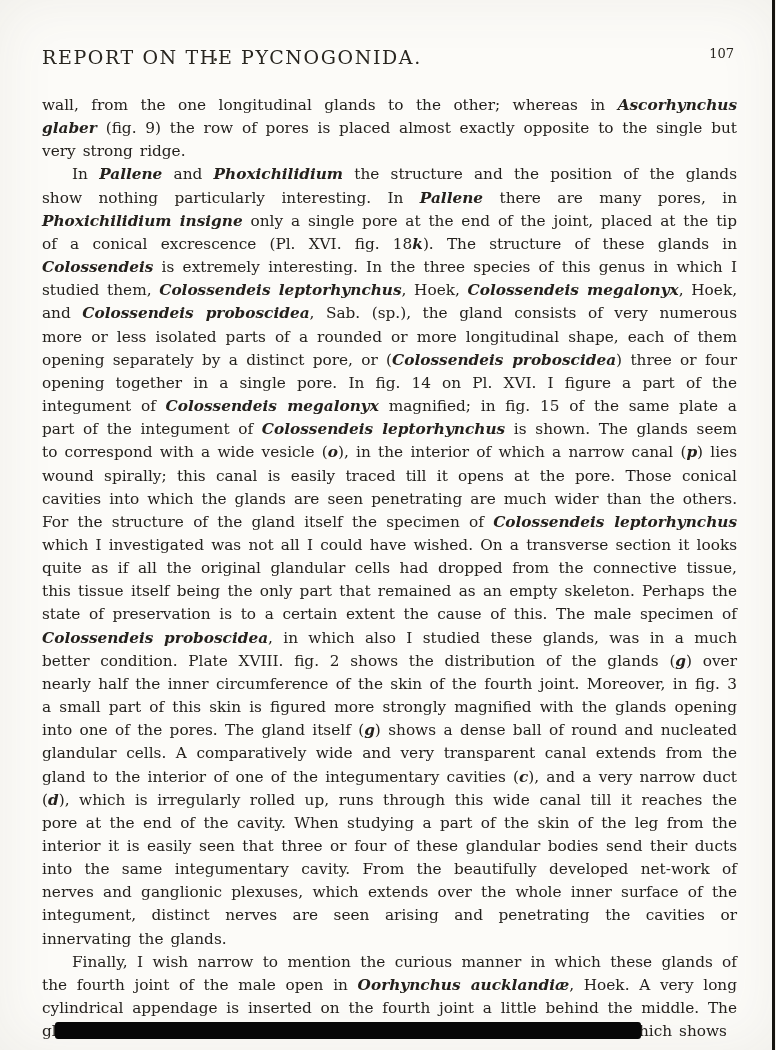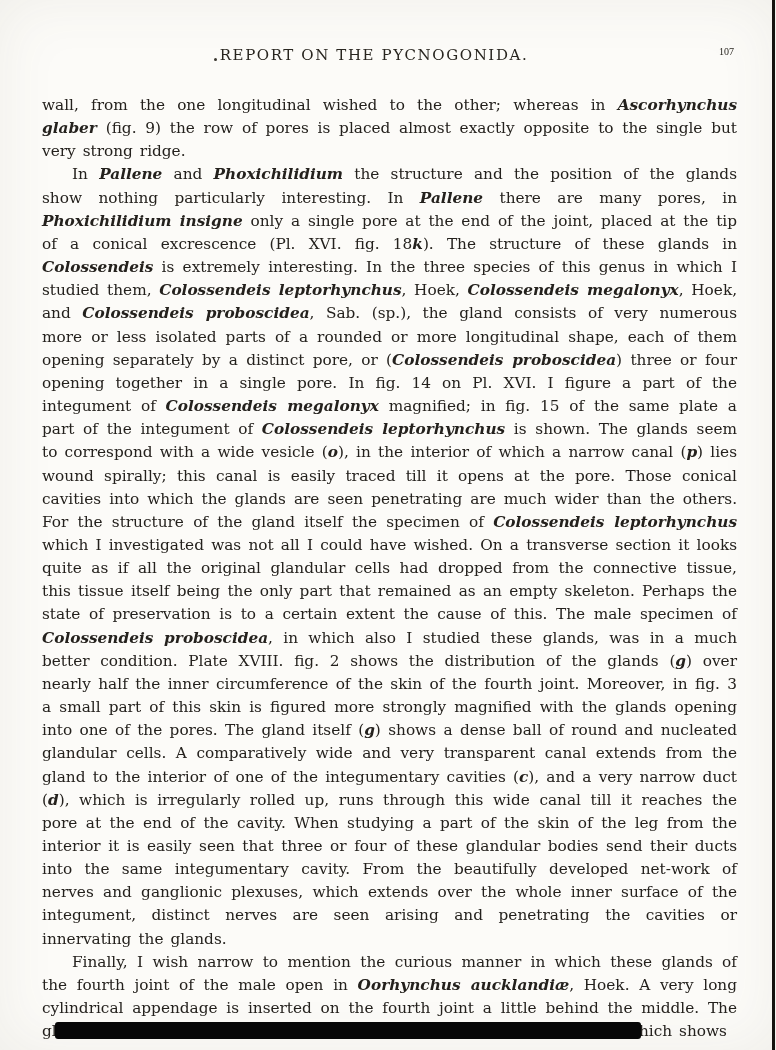--- a/index.html
+++ b/index.html
@@ -23,32 +23,30 @@
   }
   .header {
     position: relative;
     margin: 46px 40px 0 42px;
     height: 24px;
   }
   .title {
     position: absolute;
     left: 0;
     right: 30px;
-    text-align: center;
-    font-size: 15px;
+    font-size: 19px;
     letter-spacing: 1.6px;
     color: #28251f;
   }
   .pagenum {
     position: absolute;
     right: 2px;
     top: 0;
-    font-size: 10px;
+    font-size: 13px;
     color: #28251f;
-    font-family: Liberation Serif, serif;
   }
   .speckle {
     position: absolute;
     left: 172px;
     top: 12px;
     width: 3px;
     height: 3px;
     border-radius: 50%;
     background: #3a362f;
   }
@@ -94,21 +92,21 @@
 
 <div class="page">
 
   <div class="header">
     <span class="speckle"></span>
     <div class="title">REPORT ON THE PYCNOGONIDA.</div>
     <div class="pagenum">107</div>
   </div>
 
   <div class="body">
-    <p class="para no-indent"><span>wall, from the one longitudinal wished to the other; whereas in </span><i>Ascorhynchus glaber</i><span> (fig. 9) the row of pores is placed almost exactly opposite to the single but very strong ridge.</span></p>
+    <p class="para no-indent"><span>wall, from the one longitudinal glands to the other; whereas in </span><i>Ascorhynchus glaber</i><span> (fig. 9) the row of pores is placed almost exactly opposite to the single but very strong ridge.</span></p>
     <p class="para"><span>In </span><i>Pallene</i><span> and </span><i>Phoxichilidium</i><span> the structure and the position of the glands show nothing particularly interesting. In </span><i>Pallene</i><span> there are many pores, in </span><i>Phoxichilidium insigne</i><span> only a single pore at the end of the joint, placed at the tip of a conical excrescence (Pl. XVI. fig. 18</span><i>k</i><span>). The structure of these glands in </span><i>Colossendeis</i><span> is extremely interesting. In the three species of this genus in which I studied them, </span><i>Colossendeis leptorhynchus</i><span>, Hoek, </span><i>Colossendeis megalonyx</i><span>, Hoek, and </span><i>Colossendeis proboscidea</i><span>, Sab. (sp.), the gland consists of very numerous more or less isolated parts of a rounded or more longitudinal shape, each of them opening separately by a distinct pore, or (</span><i>Colossendeis proboscidea</i><span>) three or four opening together in a single pore. In fig. 14 on Pl. XVI. I figure a part of the integument of </span><i>Colossendeis megalonyx</i><span> magnified; in fig. 15 of the same plate a part of the integument of </span><i>Colossendeis leptorhynchus</i><span> is shown. The glands seem to correspond with a wide vesicle (</span><i>o</i><span>), in the interior of which a narrow canal (</span><i>p</i><span>) lies wound spirally; this canal is easily traced till it opens at the pore. Those conical cavities into which the glands are seen penetrating are much wider than the others. For the structure of the gland itself the specimen of </span><i>Colossendeis leptorhynchus</i><span> which I investigated was not all I could have wished. On a transverse section it looks quite as if all the original glandular cells had dropped from the connective tissue, this tissue itself being the only part that remained as an empty skeleton. Perhaps the state of preservation is to a certain extent the cause of this. The male specimen of </span><i>Colossendeis proboscidea</i><span>, in which also I studied these glands, was in a much better condition. Plate XVIII. fig. 2 shows the distribution of the glands (</span><i>g</i><span>) over nearly half the inner circumference of the skin of the fourth joint. Moreover, in fig. 3 a small part of this skin is figured more strongly magnified with the glands opening into one of the pores. The gland itself (</span><i>g</i><span>) shows a dense ball of round and nucleated glandular cells. A comparatively wide and very transparent canal extends from the gland to the interior of one of the integumentary cavities (</span><i>c</i><span>), and a very narrow duct (</span><i>d</i><span>), which is irregularly rolled up, runs through this wide canal till it reaches the pore at the end of the cavity. When studying a part of the skin of the leg from the interior it is easily seen that three or four of these glandular bodies send their ducts into the same integumentary cavity. From the beautifully developed net-work of nerves and ganglionic plexuses, which extends over the whole inner surface of the integument, distinct nerves are seen arising and penetrating the cavities or innervating the glands.</span></p>
     <p class="para"><span>Finally, I wish narrow to mention the curious manner in which these glands of the fourth joint of the male open in </span><i>Oorhynchus aucklandiæ</i><span>, Hoek. A very long cylindrical appendage is inserted on the fourth joint a little behind the middle. The gland opens at the tip of this appendage by means of a very long duct, which shows</span></p>
   </div>
 
   <div class="bottom-bar"></div>
   <div class="right-edge"></div>
 
 </div>
 
 </body></html>

